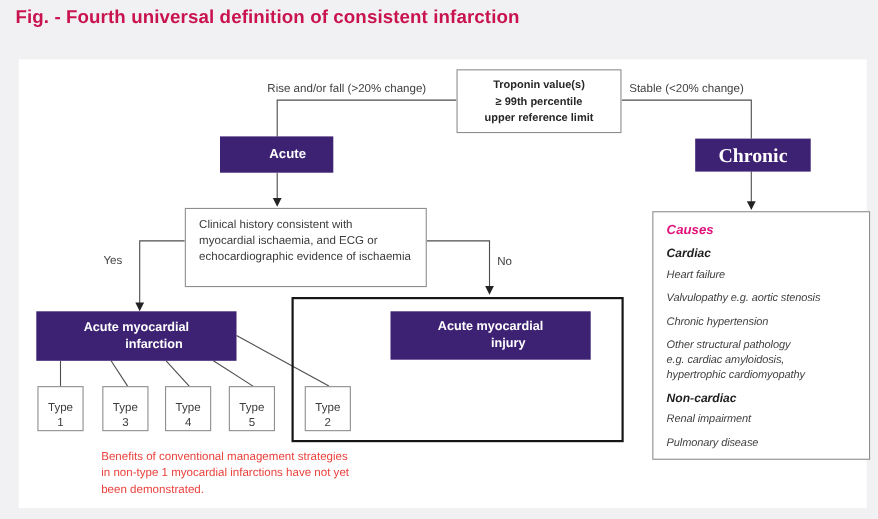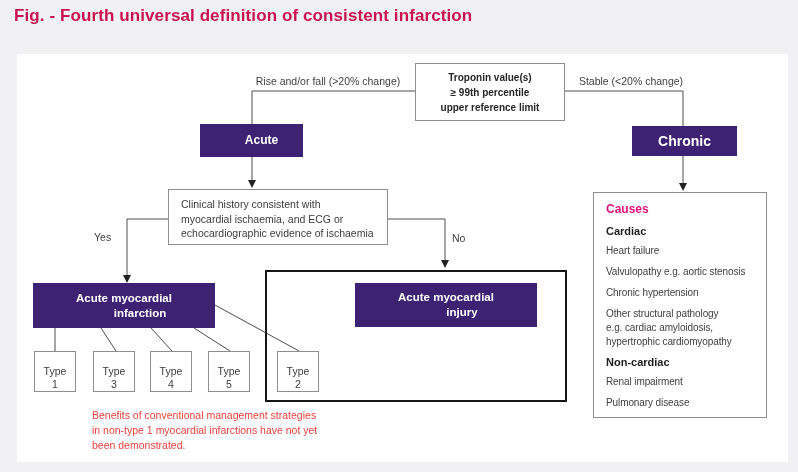--- a/index.html
+++ b/index.html
@@ -22,28 +22,28 @@
   svg.connectors line, svg.connectors polyline{stroke:#4d4d4d;stroke-width:1;fill:none;}
   svg.connectors polygon{fill:#222;}
 
   .box{position:absolute;box-sizing:border-box;}
   .white-box{background:#fff;border:1px solid #8e8e8e;color:#2d2d2d;}
   .purple-box{background:#3d2173;color:#fff;text-align:center;}
 
   .troponin{left:415px;top:63px;width:150px;height:58px;
     display:flex;align-items:center;justify-content:center;text-align:center;
     font-size:10px;font-weight:700;line-height:15px;color:#262626;}
-  .branch-label{position:absolute;top:75px;font-size:10.5px;color:#414141;text-align:center;}
+  .branch-label{position:absolute;top:75px;font-size:10.5px;color:#414141;}
   .branch-label.left{left:243px;width:170px;}
   .branch-label.right{left:572px;width:118px;}
 
   .acute{left:200px;top:124px;width:103px;height:33px;font-size:12px;font-weight:700;line-height:33px;padding-left:20px;}
-  .chronic{left:632px;top:126px;width:105px;height:30px;font-size:14px;font-weight:700;line-height:30px;}
+  .chronic{left:632px;top:126px;width:105px;height:30px;font-size:18px;font-weight:700;line-height:30px;font-family:Liberation Serif, serif;}
 
-  .clinical{left:168px;top:189px;width:220px;height:56px;
+  .clinical{left:168px;top:189px;width:220px;height:72px;
     padding:7px 0 0 12px;font-size:10.5px;line-height:14.5px;color:#3c3c3c;white-space:pre-line;}
 
   .yn-label{position:absolute;font-size:10.5px;color:#414141;}
   .yes{left:94px;top:231px;}
   .no{left:452px;top:232px;}
 
   .black-frame{left:265px;top:270px;width:302px;height:132px;border:2px solid #161616;background:transparent;}
 
   .ami{left:33px;top:283px;width:182px;height:45px;
     display:flex;flex-direction:column;align-items:center;justify-content:center;
@@ -51,21 +51,21 @@
   .injury{left:355px;top:283px;width:182px;height:44px;
     display:flex;flex-direction:column;align-items:center;justify-content:center;
     font-size:11.5px;font-weight:700;line-height:15px;}
   .italic-line{margin-left:32px;}
 
   .type-box{top:351px;width:42px;height:41px;background:#fff;border:1px solid #8e8e8e;
     display:flex;flex-direction:column;align-items:center;justify-content:flex-end;
     font-size:10.5px;line-height:13px;color:#3c3c3c;text-align:center;}
   .t1{left:34px;} .t3{left:93px;} .t4{left:150px;} .t5{left:208px;} .t2{left:277px;}
 
-  .causes{left:593px;top:192px;width:174px;height:226px;padding:9px 6px 0 12px;}
+  .causes{left:593px;top:192px;width:198px;height:226px;padding:9px 6px 0 12px;font-style:italic;}
   .causes-title{font-size:12px;font-weight:700;color:#e0127c;margin:0 0 9px 0;}
   .causes-heading{font-size:11px;font-weight:700;color:#1e1e1e;margin:0 0 7px 0;}
   .causes-item{font-size:10px;color:#3f3f3f;margin:0 0 7px 0;line-height:14px;
     white-space:pre-line;letter-spacing:-0.1px;}
 
   .note{position:absolute;left:92px;top:408px;font-size:10.5px;line-height:15px;
     color:#e9423d;white-space:pre-line;}
 </style>
 </head>
 <body>

